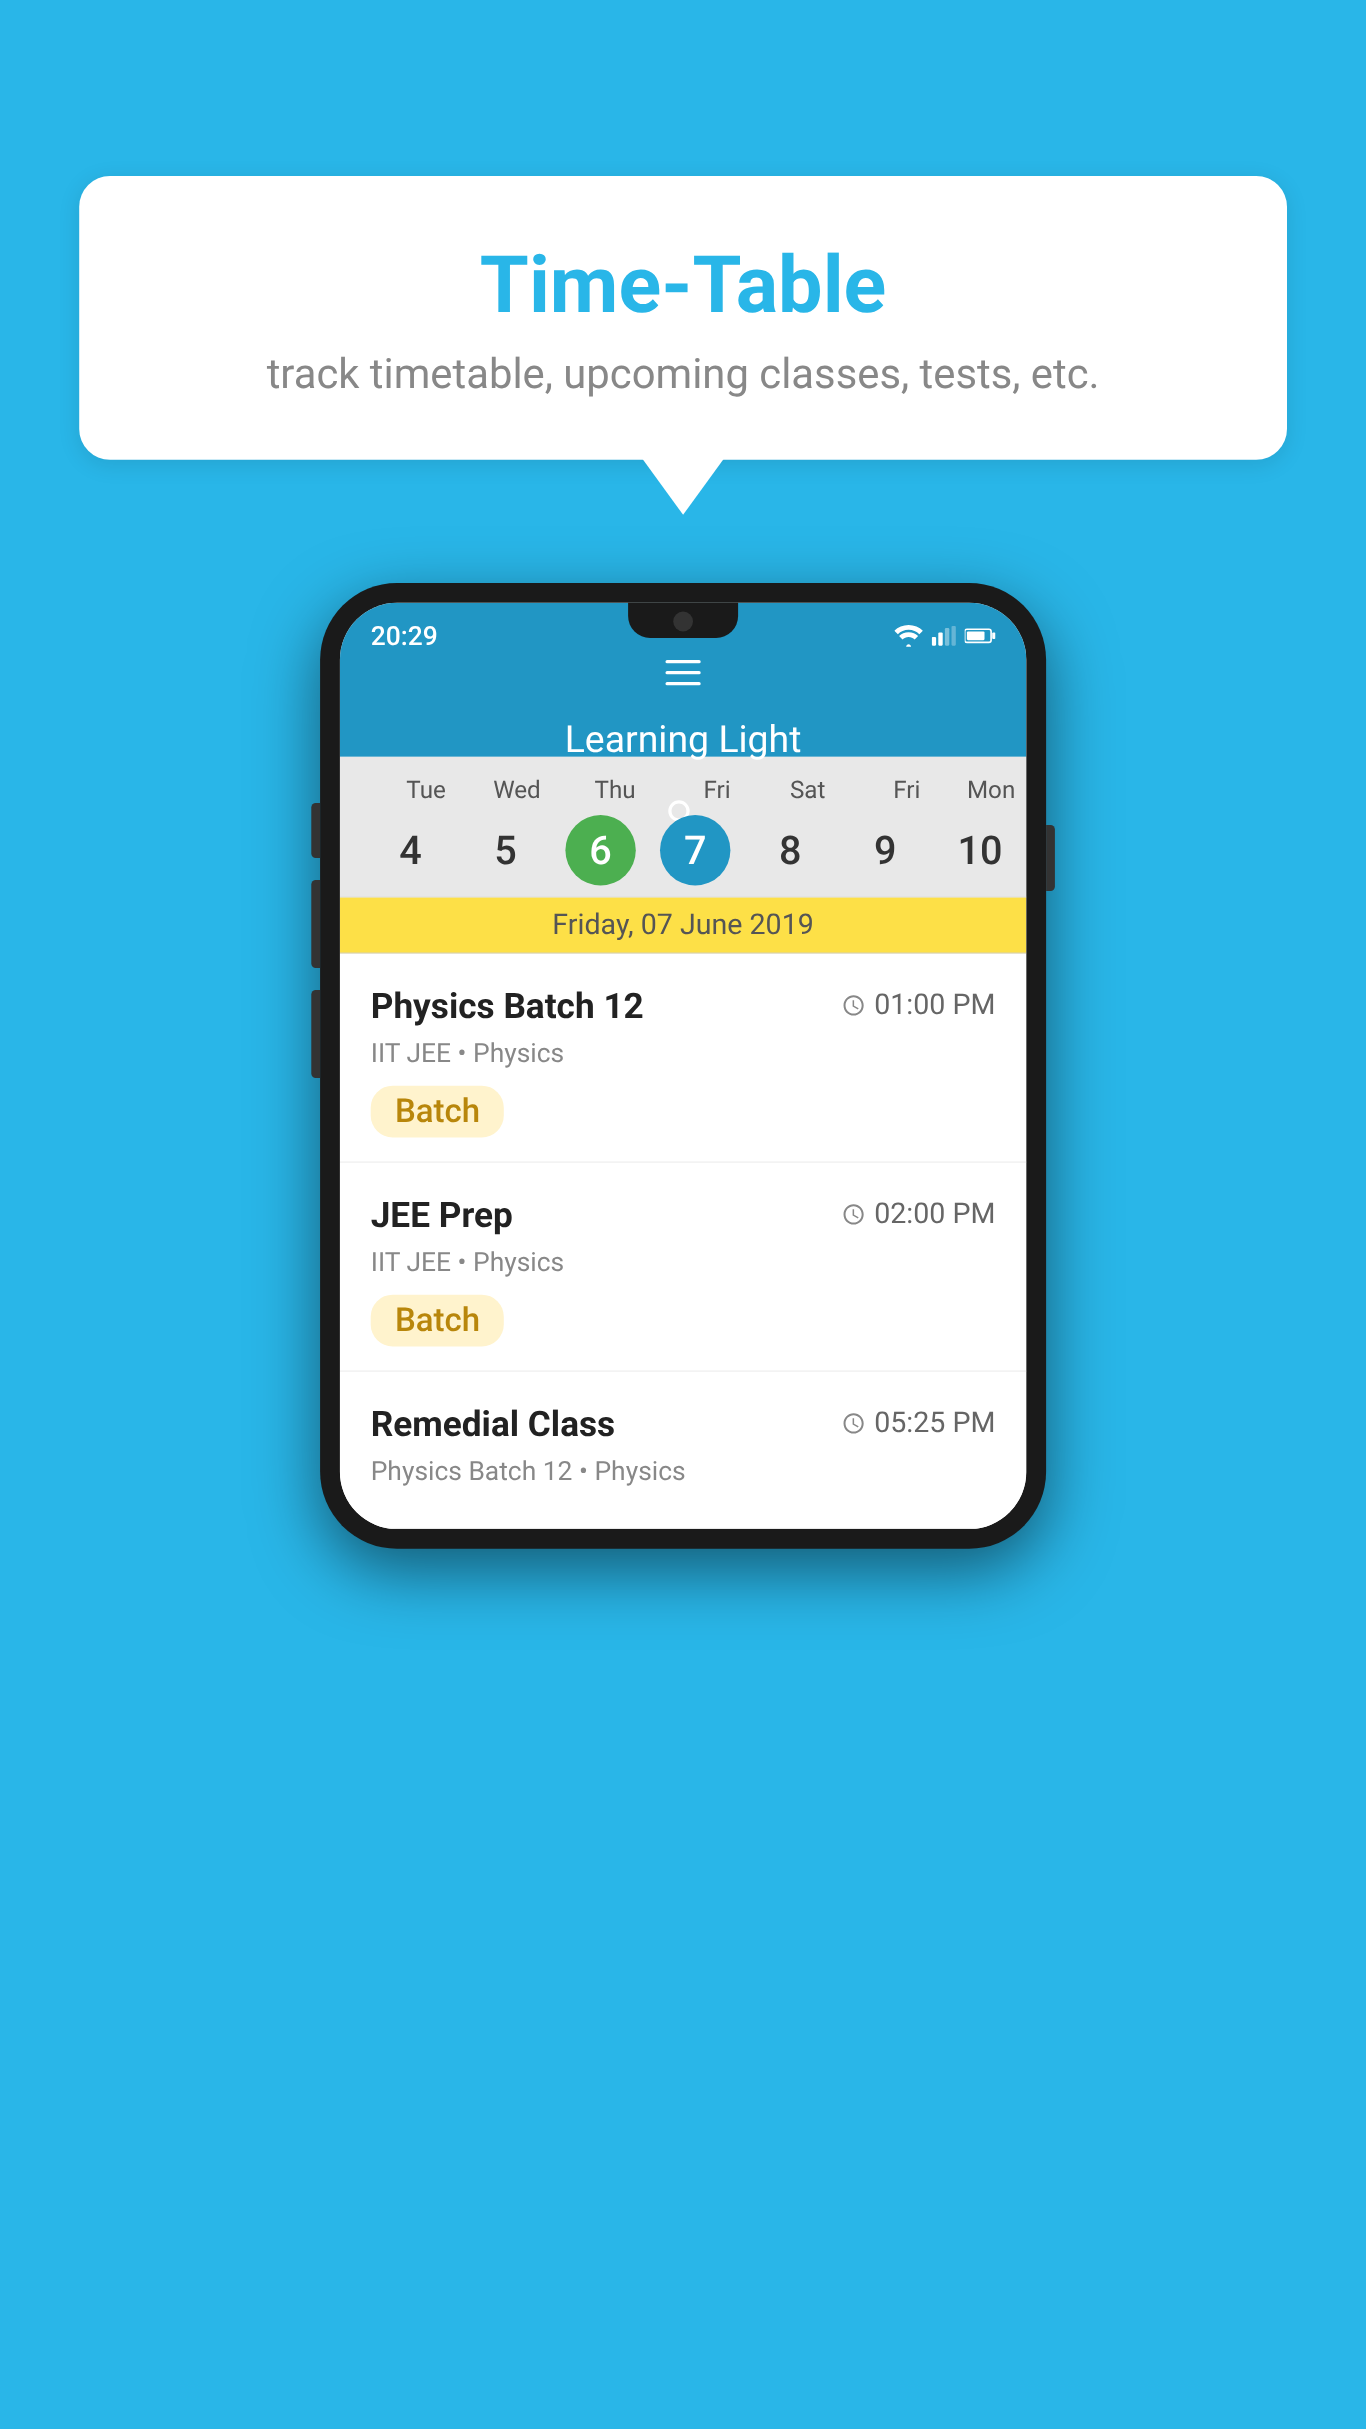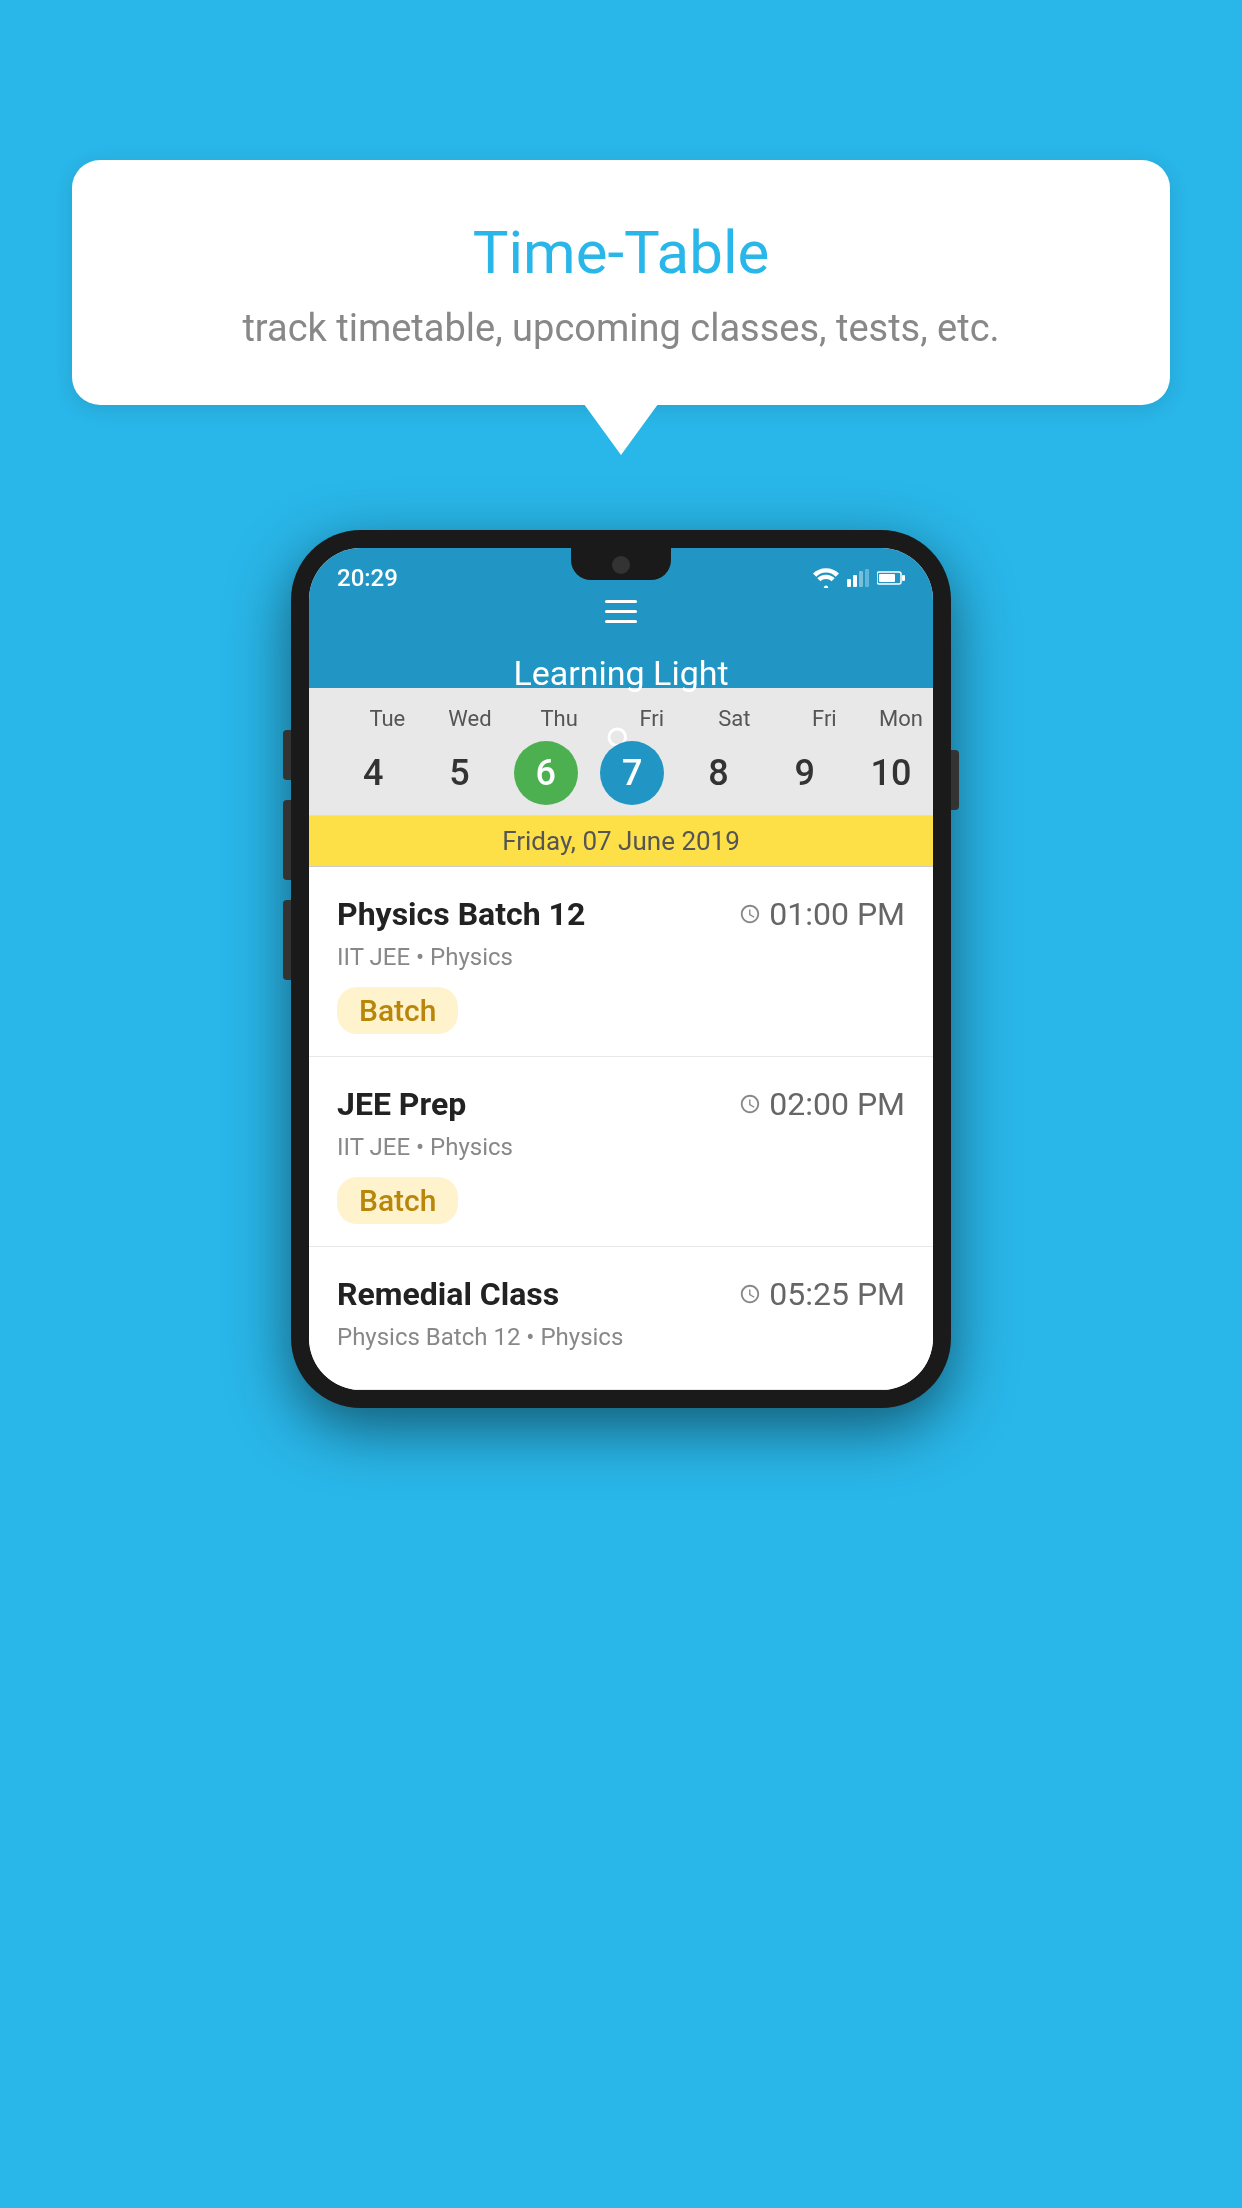--- a/index.html
+++ b/index.html
@@ -41,23 +41,23 @@
       left: 50%;
       transform: translateX(-50%);
       width: 0;
       height: 0;
       border-left: 40px solid transparent;
       border-right: 40px solid transparent;
       border-top: 55px solid white;
     }
 
     .bubble-title {
-      font-size: 60px;
+      font-size: 72px;
       color: #29b6e8;
-      font-weight: 400;
+      font-weight: 700;
       margin-bottom: 20px;
       line-height: 1.1;
     }
 
     .bubble-subtitle {
       font-size: 38px;
       color: #888;
       font-weight: 400;
     }
 
@@ -245,21 +245,21 @@
       margin-bottom: 10px;
     }
 
     .class-name {
       font-size: 32px;
       font-weight: 700;
       color: #222;
     }
 
     .class-time {
-      font-size: 32px;
+      font-size: 26px;
       color: #666;
       display: flex;
       align-items: center;
       gap: 8px;
     }
 
     .class-detail {
       font-size: 24px;
       color: #888;
       margin-bottom: 16px;

